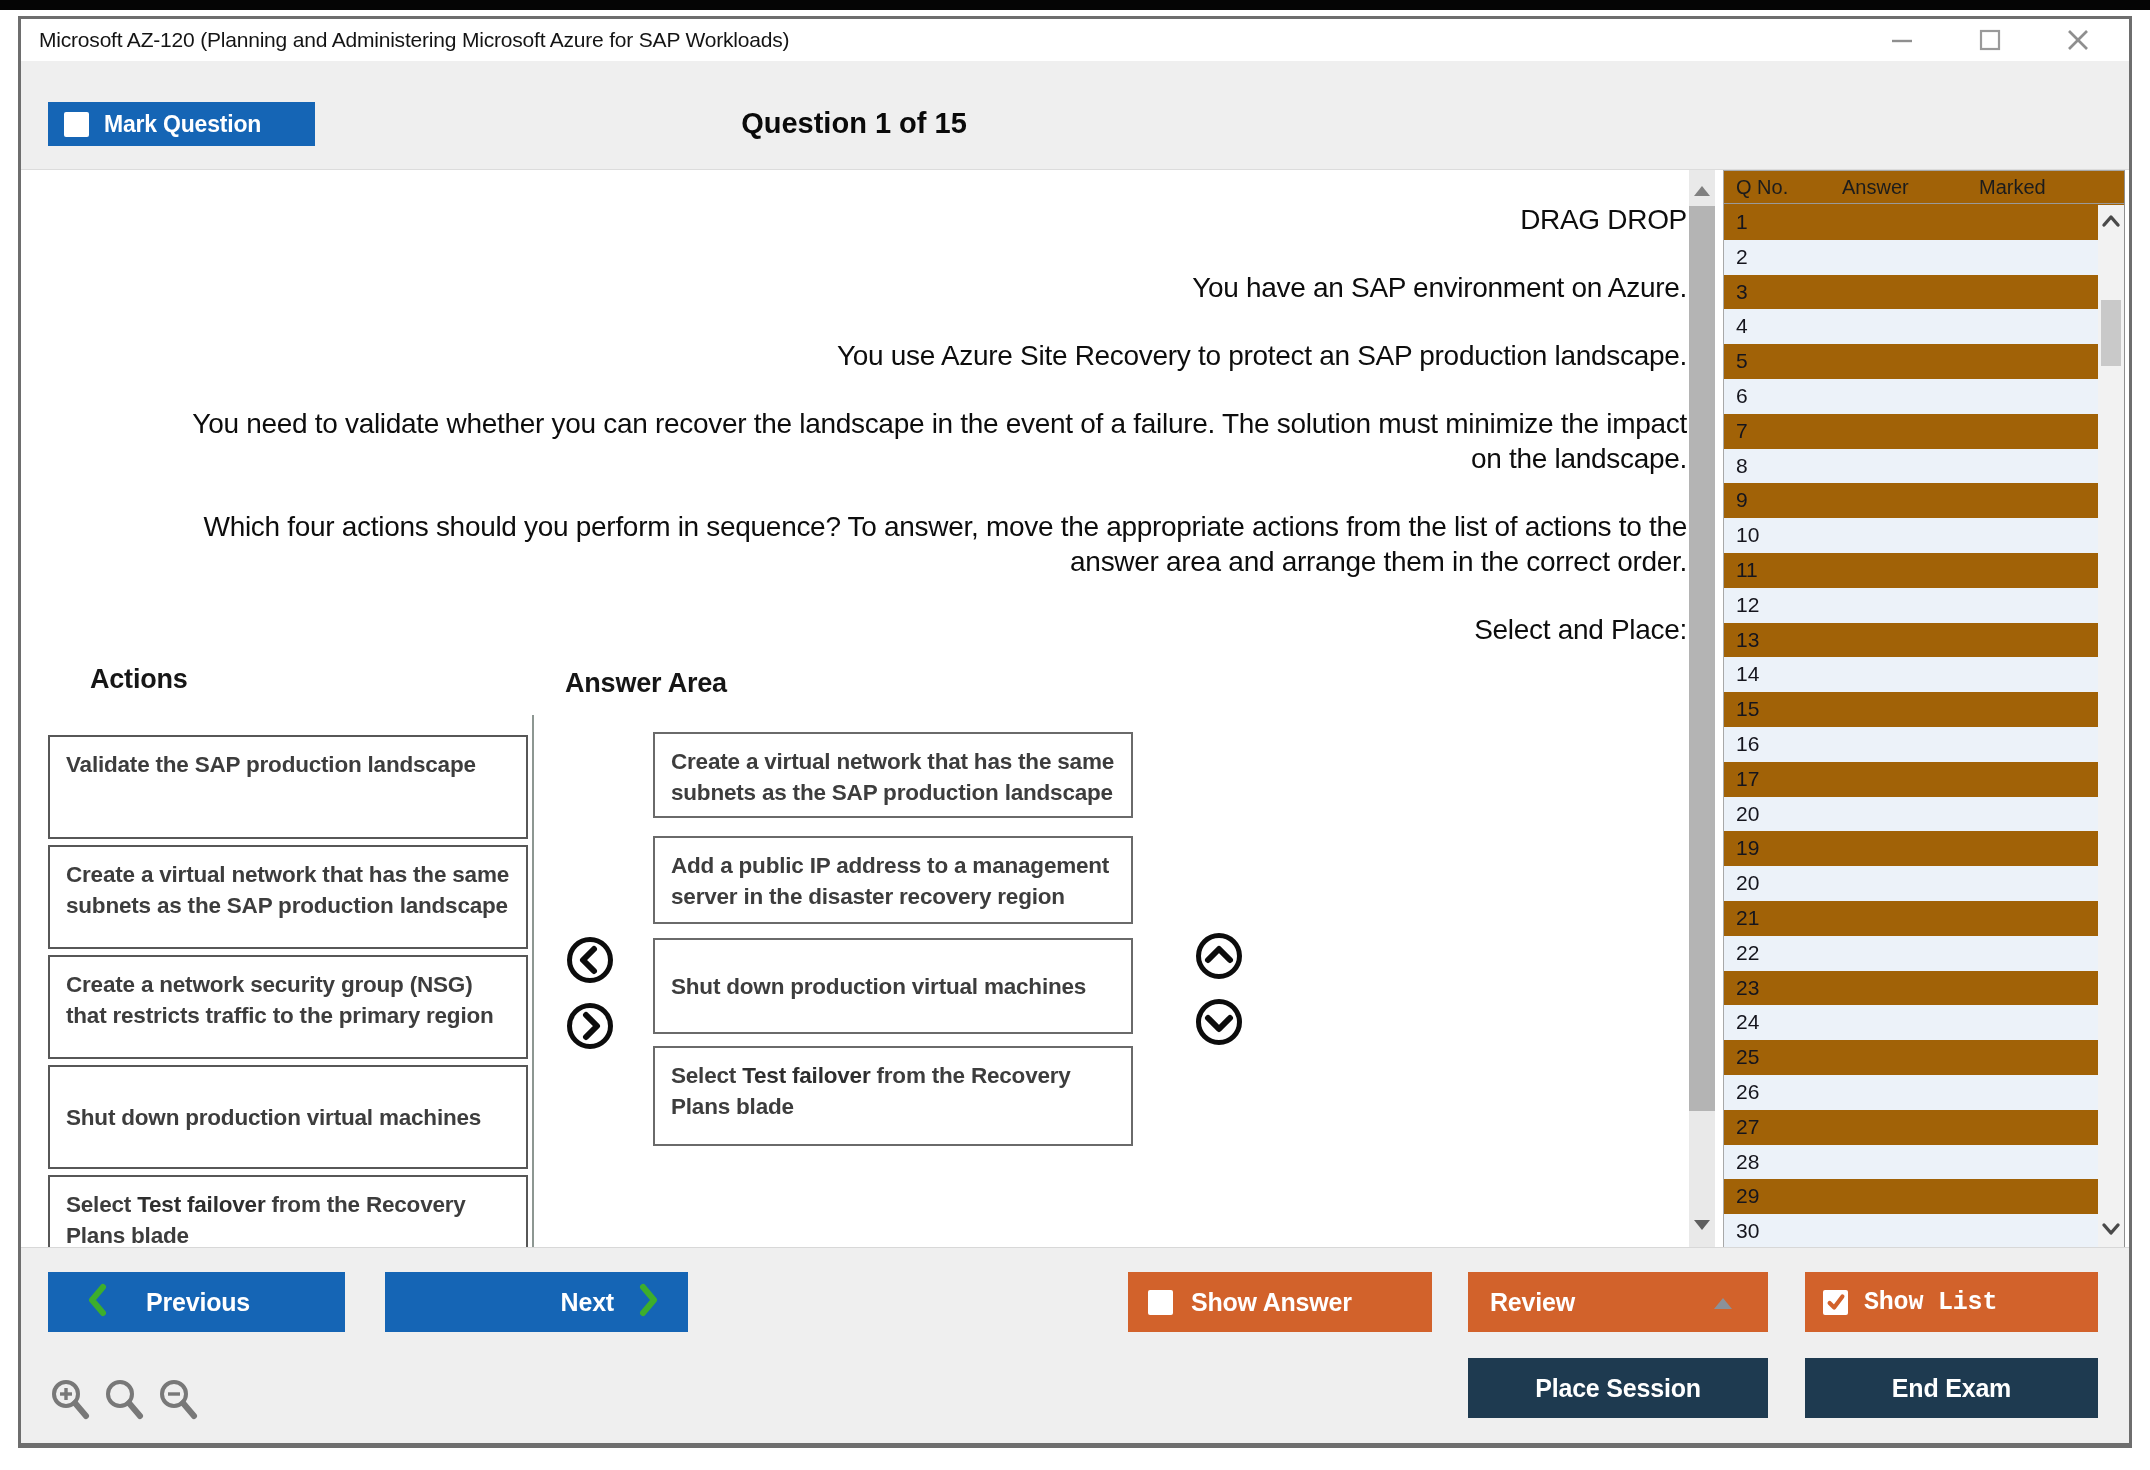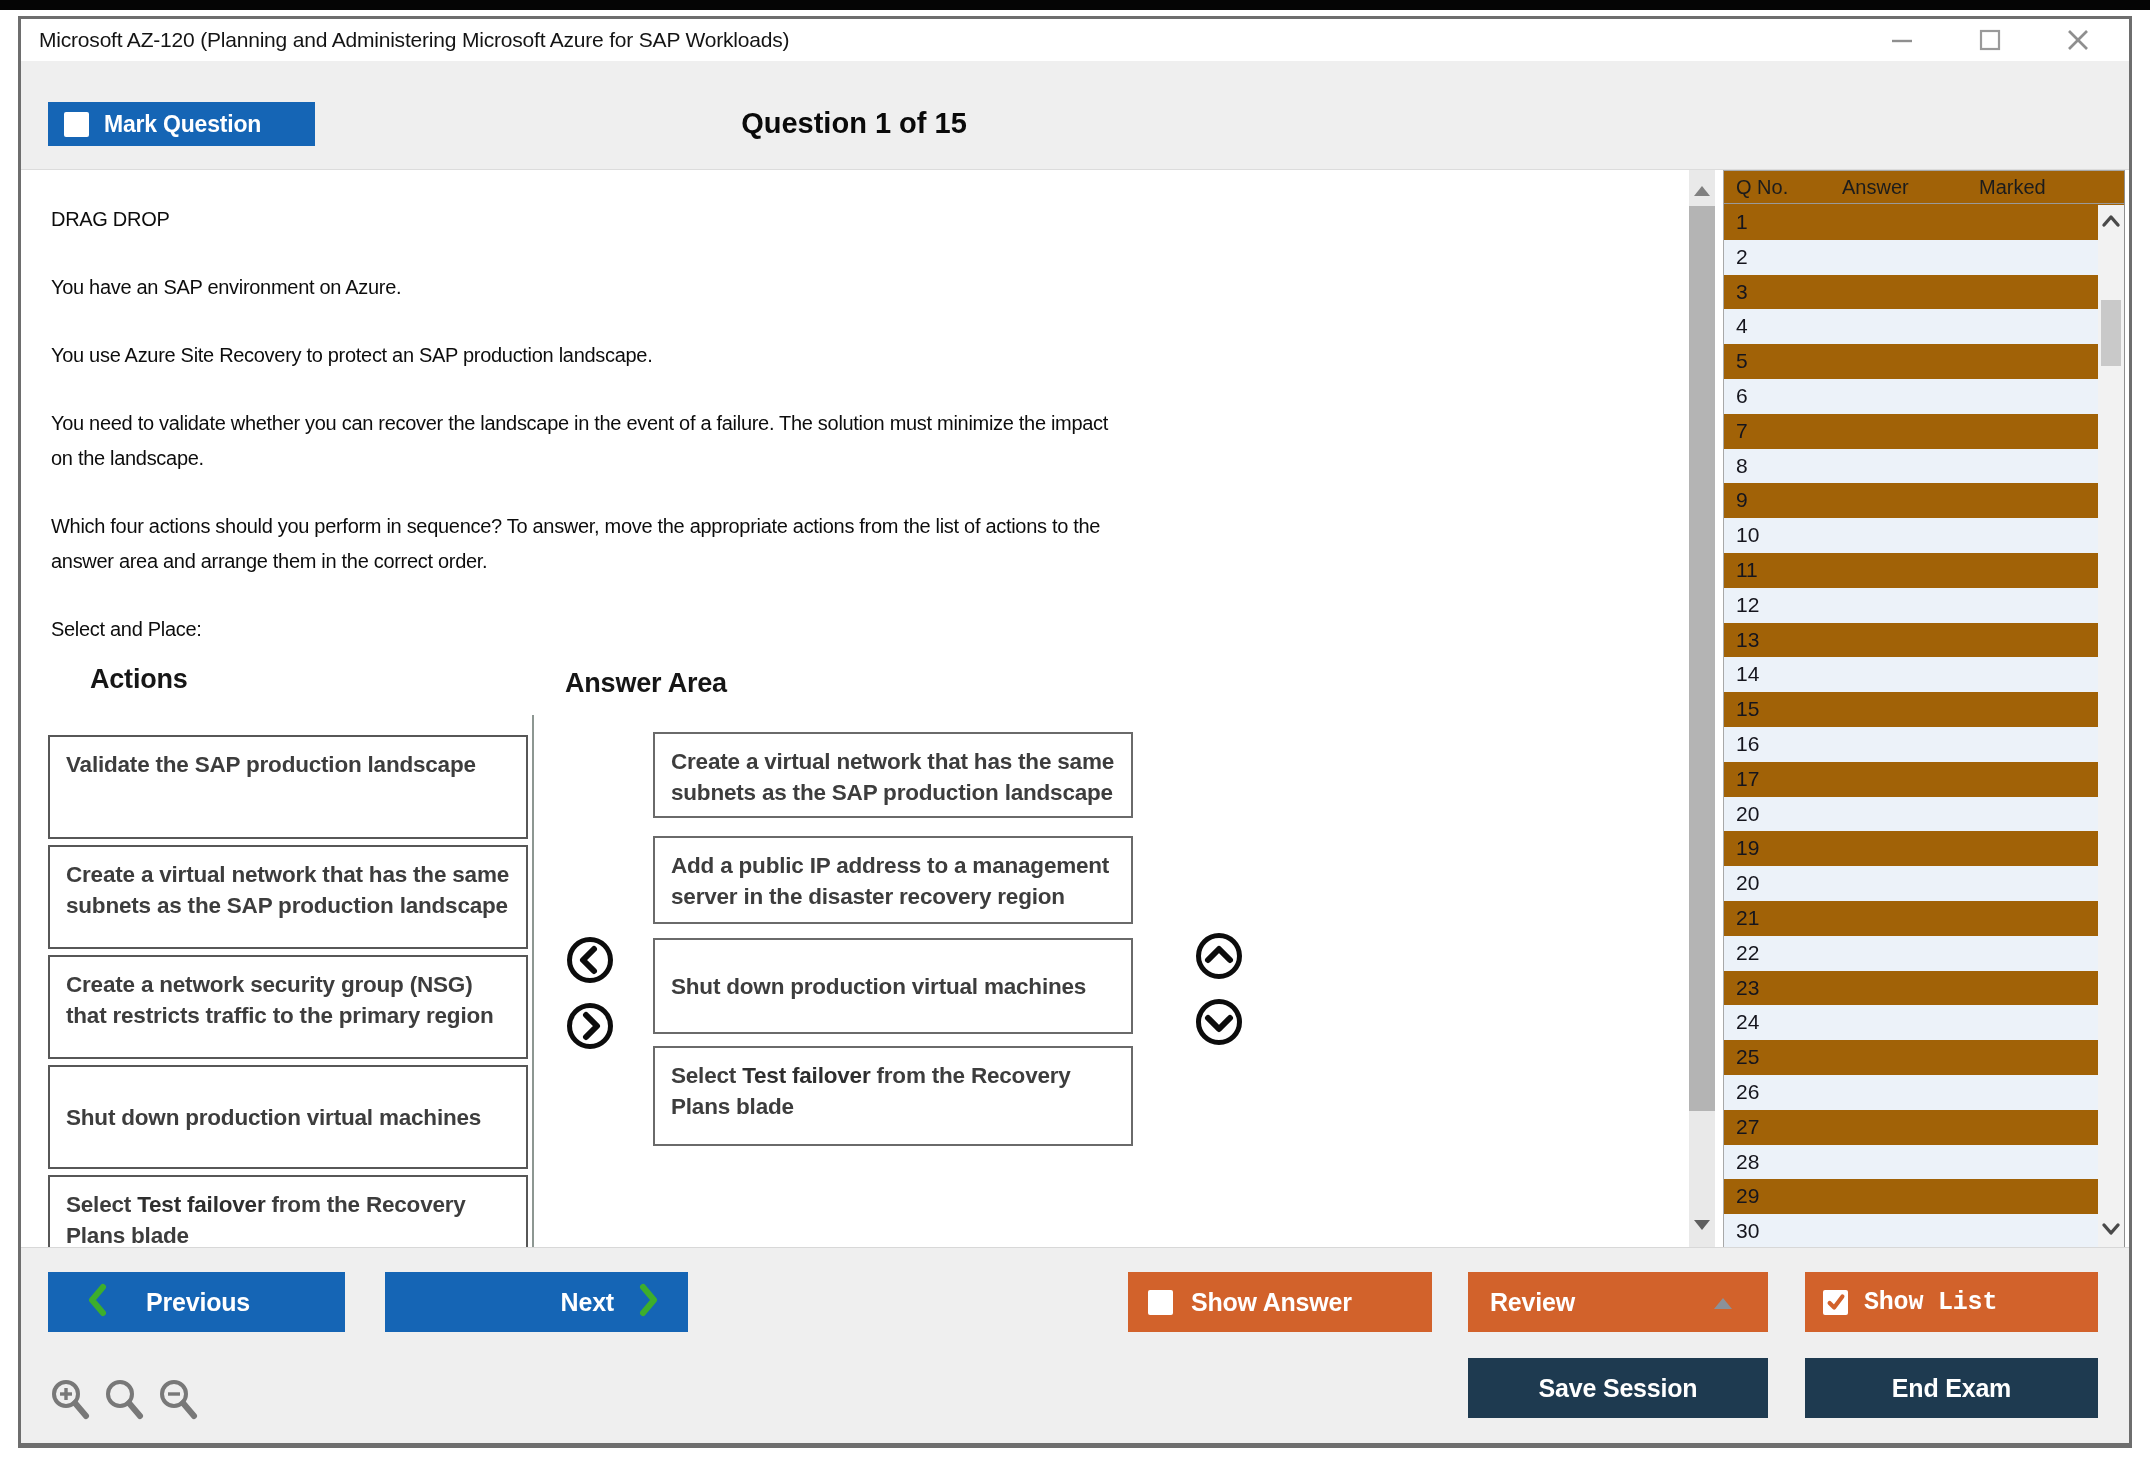--- a/index.html
+++ b/index.html
@@ -23,21 +23,21 @@
     display:flex; align-items:center; gap:15px; padding-left:16px; }
   .cb { width:25px; height:25px; background:#fff; border-radius:2px; flex:0 0 auto; display:flex; align-items:center; justify-content:center; }
   .mark-btn span.lbl { color:#fff; font-weight:bold; font-size:23px; letter-spacing:-0.2px; }
   .q-counter { position:absolute; left:0; top:46px; width:1666px; text-align:center;
     font-size:29px; font-weight:bold; color:#0a0a0a; }
 
   
   .main { position:relative; height:1078px; background:#fff; border-top:1px solid #dcdcdc; }
   .content { position:absolute; left:0; top:0; width:1666px; height:1078px; background:#fff; overflow:hidden; }
   .qtext { padding:32px 0 0 30px; color:#0d0d0d; }
-  .qtext .para { font-size:20px; line-height:35px; letter-spacing:-0.3px; white-space:pre-line; margin-bottom:33px; }
+  .qtext .para { font-size:28px; line-height:35px; letter-spacing:-0.3px; white-space:pre-line; margin-bottom:33px;text-align:right; }
   .dd-title { position:absolute; font-size:27px; font-weight:bold; color:#161616; letter-spacing:-0.2px; }
   #actions-title { left:69px; top:494px; }
   #answer-title { left:544px; top:498px; }
   .vline-artifact { position:absolute; left:511px; top:545px; width:2px; height:533px; background:#8d9792; }
 
   .dd-col { position:absolute; width:480px; }
   .actions-col { left:27px; top:565px; }
   .answers-col { left:632px; top:562px; }
   .dd-box { border:2px solid #575757; background:#fff; padding:12px 16px 6px 16px;
     font-size:22.5px; line-height:31px; font-weight:600; color:#3d3d3d; letter-spacing:-0.2px; }
@@ -355,20 +355,20 @@
       </div>
       <div class="btn orange" id="btn-show-list">
         <span class="cb">
           <svg width="22" height="22" viewBox="0 0 24 24">
               <polyline points="5,13 10,18 19,6" fill="none" stroke="#d2622b" stroke-width="4.5" stroke-linecap="round" stroke-linejoin="round"></polyline>
             </svg>
         </span>
         <span class="lbl">Show List</span>
       </div>
       <div class="btn navy" id="btn-save-session">
-        <span class="lbl">Save Session</span>
+        <span class="lbl">Place Session</span>
       </div>
       <div class="btn navy" id="btn-end-exam">
         <span class="lbl">End Exam</span>
       </div>
     </div>
   </div>
 </div>
 
 </body></html>

